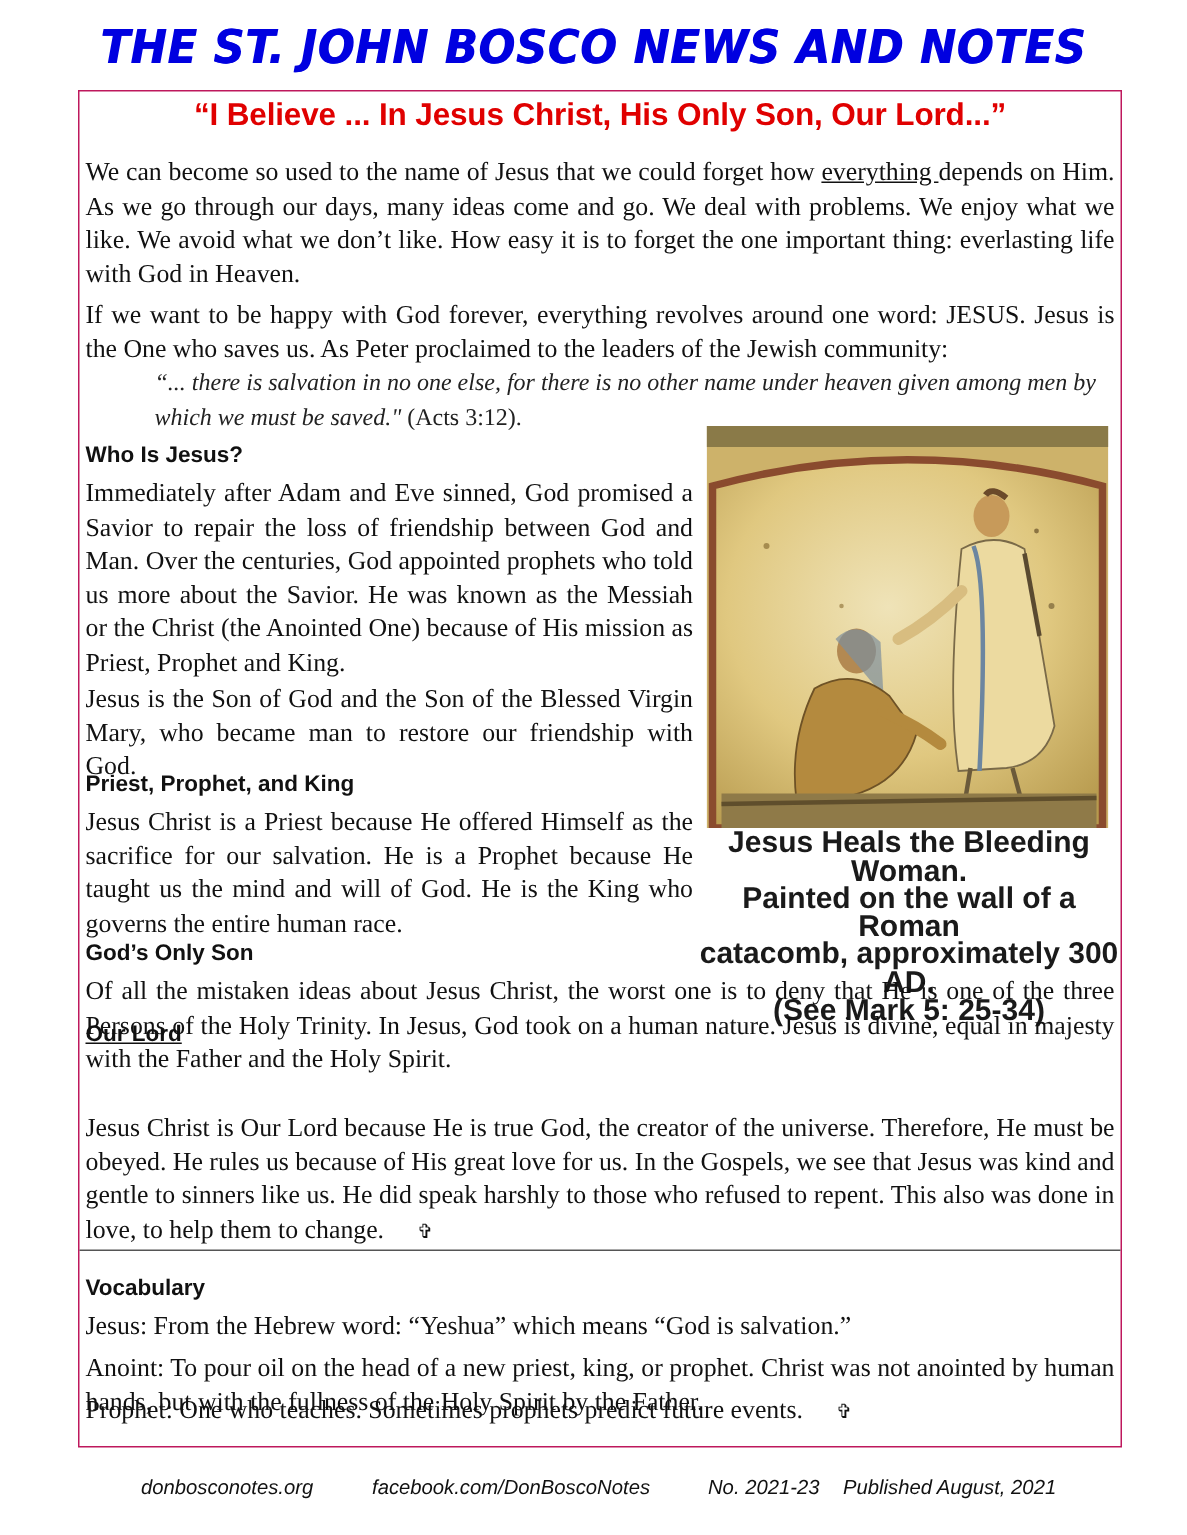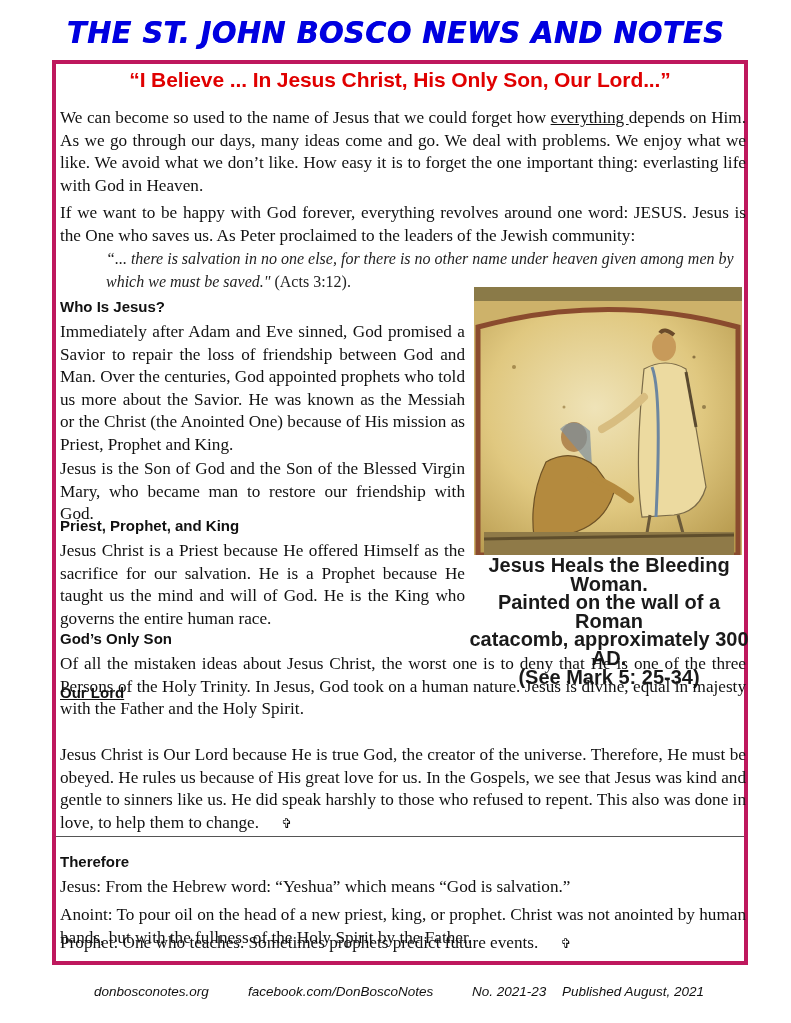--- a/index.html
+++ b/index.html
@@ -6,21 +6,21 @@
   body { width: 791px; height: 1023px; position: relative; overflow: hidden; font-family: "Liberation Serif", "DejaVu Serif", serif; color: #111; }
   .masthead {
     position: absolute; left: 0; top: 14px; width: 791px; text-align: center;
     font-family: "DejaVu Sans", "Liberation Sans", sans-serif; font-weight: bold; font-style: italic;
     font-size: 31px; letter-spacing: 0.5px; color: #0000e0;
     transform: scaleX(0.93); transform-origin: center;
     text-shadow: 0.6px 0 0 #0000e0;
   }
   .box {
     position: absolute; left: 52px; top: 60px; width: 696px; height: 905px;
-    border: 4px solid #be185d; box-sizing: border-box;
+    border: 1px solid #be185d; box-sizing: border-box;
   }
   .subtitle {
     position: absolute; left: 0; top: 4px; width: 100%; text-align: center;
     font-family: "Liberation Sans", "DejaVu Sans", sans-serif; font-weight: bold;
     font-size: 21px; color: #e00000; letter-spacing: -0.1px;
   }
   .p {
     position: absolute; left: 4px; font-size: 17.2px; line-height: 22.6px; text-align: justify;
     margin: 0;
   }
@@ -113,21 +113,21 @@
   </div>
 
   <h3 class="h" style="top:566px;">God’s Only Son</h3>
   <p class="p full" style="top:589px;">Of all the mistaken ideas about Jesus Christ, the worst one is to deny that He is one of the three Persons of the Holy Trinity.  In Jesus, God took on a human nature.  Jesus is divine, equal in majesty with the Father and the Holy Spirit.</p>
 
   <h3 class="h" style="top:620px;text-decoration:underline;">Our Lord</h3>
   <p class="p full" style="top:680px;"><span>Jesus Christ is Our Lord because He is true God, the creator of the universe.  Therefore, He must be obeyed.  He rules us because of His great love for us.  In the Gospels, we see that Jesus was kind and gentle to sinners like us.  He did speak harshly to those who refused to repent.  This also was done in love, to help them to change.</span><span class="cross">✞</span></p>
 
   <div class="divider"></div>
 
-  <h3 class="h" style="top:789px;">Therefore</h3>
+  <h3 class="h" style="top:789px;">Vocabulary</h3>
   <p class="p full vocab" style="top:812px;"><b>Jesus:</b><span> From the Hebrew word: “Yeshua” which means “God is salvation.”</span></p>
   <p class="p full vocab" style="top:840px;"><b>Anoint:</b><span> To pour oil on the head of a new priest, king, or prophet.  Christ was not anointed by human hands, but with the fullness of the Holy Spirit by the Father.</span></p>
   <p class="p full vocab" style="top:868px;"><b>Prophet:</b><span> One who teaches.  Sometimes prophets predict future events.</span><span class="cross">✞</span></p>
 </div>
 
 <div class="footer">
   <span style="left:94px;">donbosconotes.org</span>
   <span style="left:248px;">facebook.com/DonBoscoNotes</span>
   <span style="left:472px;">No. 2021-23</span>
   <span style="left:562px;">Published August, 2021</span>

